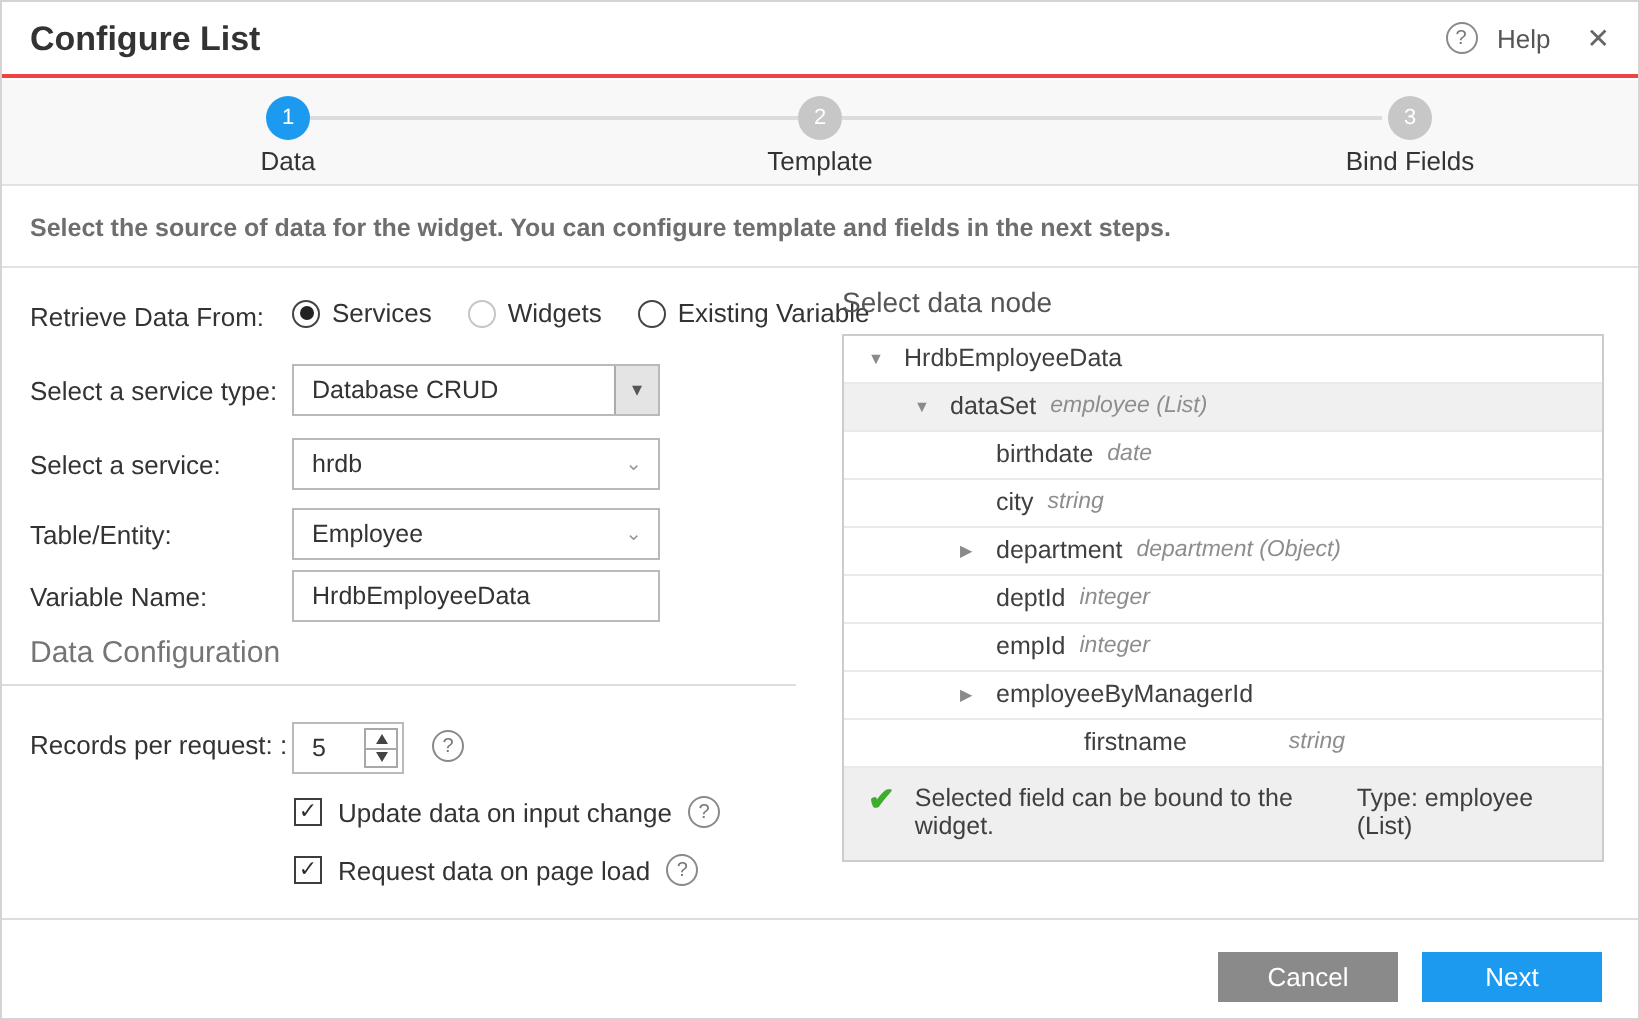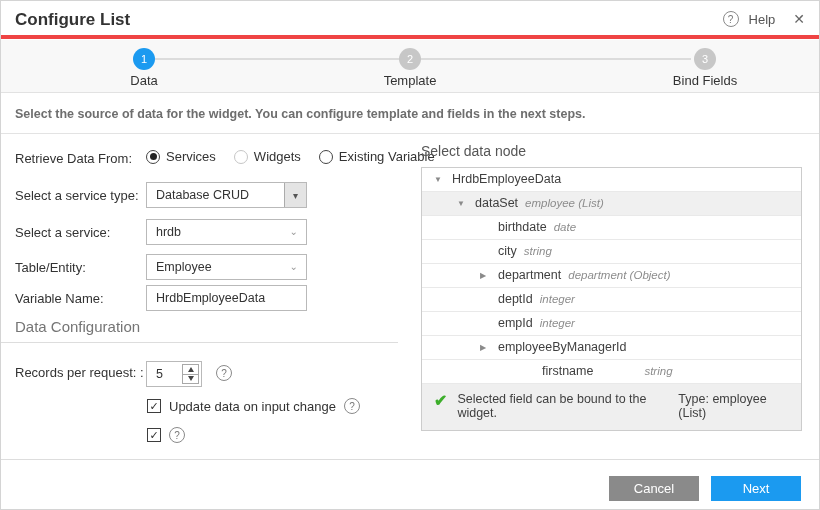--- a/index.html
+++ b/index.html
@@ -4,21 +4,21 @@
 <style>
   * { box-sizing: border-box; margin: 0; padding: 0; }
   html,body { background:#e9e9e9; }
   body { font-family: "Liberation Sans", sans-serif; }
   .dialog {
     position: relative; width: 820px; height: 510px;
     background: #fff; border: 1px solid #d4d4d4; overflow: hidden;
     color:#333;
   }
   
-  .hdr { position:absolute; left:0; top:0; width:100%; height:38px; background:#fff; border-bottom:4px solid #ef4444; }
+  .hdr { position:absolute; left:0; top:0; width:100%; height:38px; background:#fff; border-bottom:2px solid #ef4444; }
   .hdr-title { position:absolute; left:14px; top:9px; font-size:17px; font-weight:700; color:#333; }
   .hdr-right { position:absolute; right:14px; top:10px; display:flex; align-items:center; gap:10px; }
   .qmark { display:inline-flex; width:16px; height:16px; border:1px solid #8a8a8a; border-radius:50%; color:#777; font-size:10px; align-items:center; justify-content:center; }
   .hdr-help-label { font-size:13px; color:#555; }
   .hdr-close { font-size:14px; color:#666; margin-left:8px; cursor:default; }
   
   .stepper { position:absolute; left:0; top:39px; width:100%; height:53px; background:#f8f8f8; border-bottom:1px solid #e2e2e2; }
   .step-line { position:absolute; top:18px; height:2px; background:#dcdcdc; }
   .step-circle { position:absolute; top:8px; width:22px; height:22px; border-radius:50%; color:#fff; font-size:11px; display:flex; align-items:center; justify-content:center; }
   .step-circle.active { background:#1b9af0; }
@@ -27,21 +27,21 @@
   
   .subtitle { position:absolute; left:0; top:93px; width:100%; height:40px; border-bottom:1px solid #e3e3e3;font-weight:bold; }
   .subtitle span { position:absolute; left:14px; top:13px; font-size:12.5px; color:#6e6e6e; }
   
   .flabel { position:absolute; left:14px; font-size:13px; color:#333; }
   .radio-group { position:absolute; left:145px; top:148px; display:flex; align-items:center; gap:18px; }
   .radio-item { display:flex; align-items:center; gap:6px; font-size:13px; color:#333; }
   .radio { width:14px; height:14px; border-radius:50%; border:1.5px solid #444; display:inline-flex; align-items:center; justify-content:center; background:#fff; }
   .radio.sel::after { content:""; width:7px; height:7px; border-radius:50%; background:#222; }
   .radio.muted { border-color:#c6c6c6; }
-  .field { position:absolute; left:145px; width:161px; height:26px; border:1px solid #b9b9b9; background:#fff; font-size:12.5px; color:#333; display:flex; align-items:center; padding-left:9px; }
+  .field { position:absolute; left:145px; width:184px; height:26px; border:1px solid #b9b9b9; background:#fff; font-size:12.5px; color:#333; display:flex; align-items:center; padding-left:9px; }
   .sel-btn { position:absolute; right:0; top:0; width:22px; height:24px; background:#e4e4e4; border-left:1px solid #ababab; display:flex; align-items:center; justify-content:center; color:#555; font-size:10px; }
   .chev { position:absolute; right:8px; top:6px; color:#9a9a9a; font-size:10px; }
   .sec-head { position:absolute; left:14px; top:317px; font-size:15px; color:#757575; }
   .sec-rule { position:absolute; left:0px; top:341px; width:397px; height:1px; background:#ddd; }
   .spinner { position:absolute; left:145px; top:360px; width:56px; height:26px; border:1px solid #b9b9b9; background:#fff; display:flex; }
   .spin-val { flex:1; font-size:12.5px; color:#333; display:flex; align-items:center; padding-left:9px; }
   .spin-btns { width:17px; margin:2px 2px 2px 0; border:1px solid #a8a8a8; display:flex; flex-direction:column; }
   .spin-up, .spin-dn { flex:1; display:flex; align-items:center; justify-content:center; }
   .spin-up { border-bottom:1px solid #a8a8a8; }
   .tri-up { width:0; height:0; border-left:3.5px solid transparent; border-right:3.5px solid transparent; border-bottom:5px solid #444; }
@@ -156,20 +156,21 @@
   <span class="qmark help-spin">?</span>
 
   <div class="cb-row" style="top:397px;">
     <span class="cbox">✓</span>
     <span>Update data on input change</span>
     <span class="qmark">?</span>
   </div>
 
   <div class="cb-row" style="top:426px;">
     <span class="cbox">✓</span>
+    <span>Request data on page load</span>
     <span class="qmark">?</span>
   </div>
 
   <div class="dn-head">Select data node</div>
   <div class="tree">
 
     <div class="tree-row" style="padding-left: 12px;">
         <span class="caret">▼</span>
         <span class="node-name">HrdbEmployeeData</span>
       </div>

